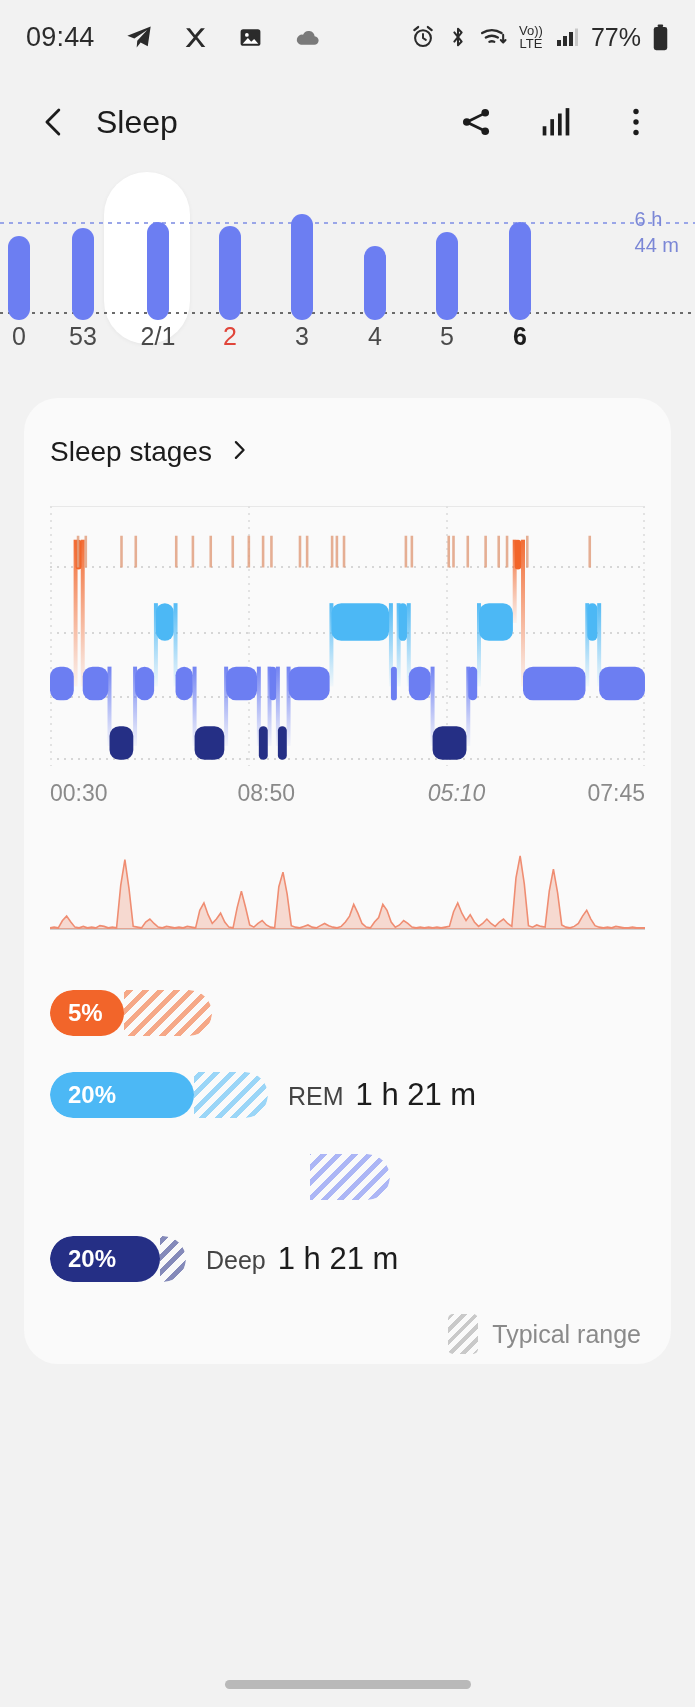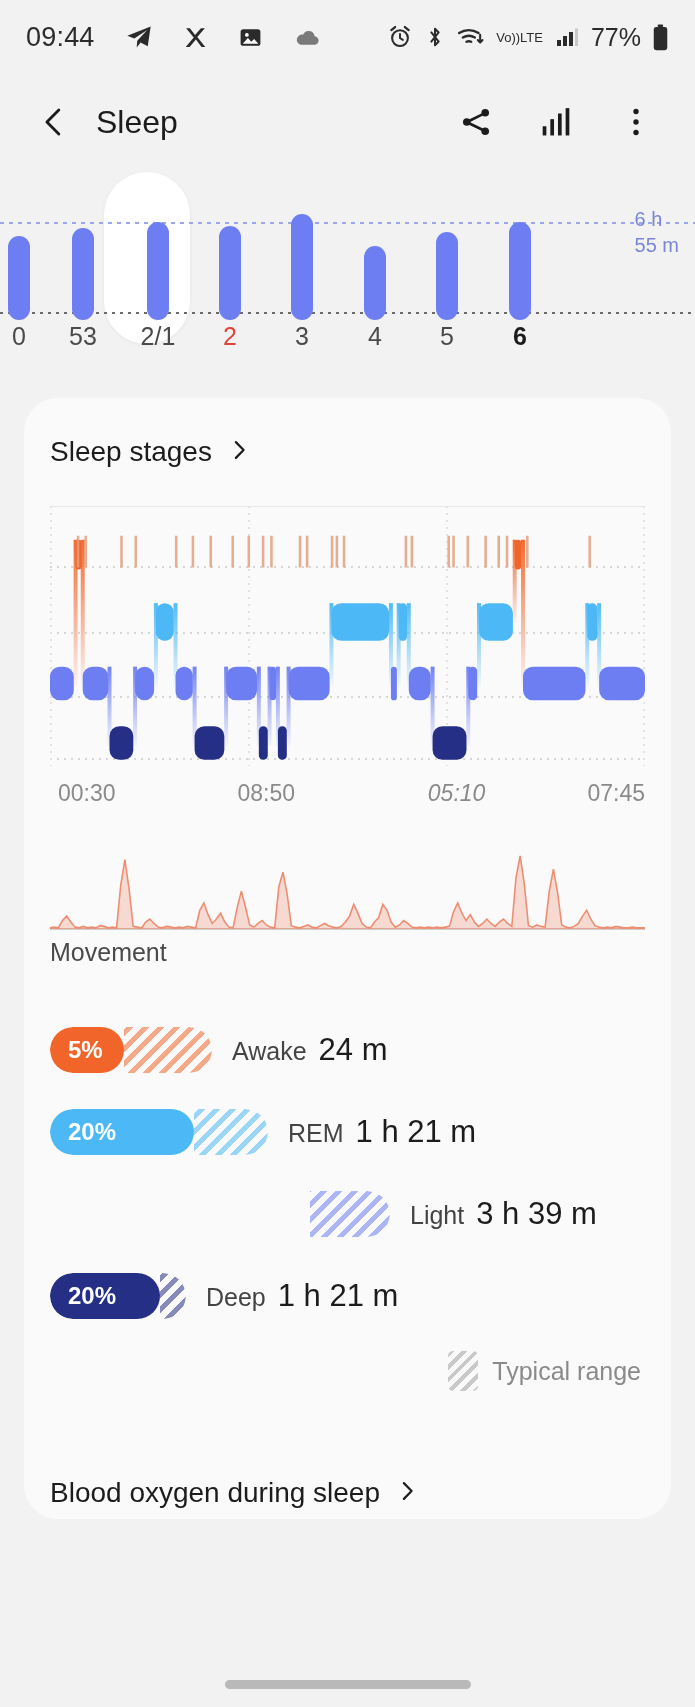--- a/index.html
+++ b/index.html
@@ -187,21 +187,21 @@
         </svg>
     </span>
     <span class="sb-ico">
       <svg width="28" height="26" viewBox="0 0 26 24">
         <path d="M2 8.3A17 17 0 0 1 20 8.3" stroke="#2b2b2b" stroke-width="2.2" fill="none" stroke-linecap="round"></path>
         <path d="M5.4 12.4A11.5 11.5 0 0 1 16.6 12.4" stroke="#2b2b2b" stroke-width="2.2" fill="none" stroke-linecap="round"></path>
         <path d="M8.8 16.4A6 6 0 0 1 13.2 16.4" stroke="#2b2b2b" stroke-width="2.2" fill="none" stroke-linecap="round"></path>
         <path d="M21.5 10v7M19.3 14.8l2.2 2.4 2.2-2.4" stroke="#2b2b2b" stroke-width="1.9" fill="none" stroke-linecap="round" stroke-linejoin="round"></path>
       </svg>
     </span>
-    <span class="sb-ico" style="display:flex;flex-direction:row;line-height:1;">
+    <span class="sb-ico" style="display:flex;flex-direction:column;line-height:1;">
       <span style="font-size:13px;color:#2b2b2b;">Vo))</span>
       <span style="font-size:13px;color:#2b2b2b;">LTE</span>
     </span>
     <span class="sb-ico">
       <svg width="26" height="24" viewBox="0 0 24 24">
         <rect x="2" y="15" width="4" height="6" fill="#2b2b2b"></rect>
         <rect x="8" y="11" width="4" height="10" fill="#2b2b2b"></rect>
         <rect x="14" y="7" width="4" height="14" fill="#2b2b2b"></rect>
         <rect x="20" y="3.5" width="3" height="17.5" fill="#c9c9c9"></rect>
       </svg>
@@ -249,21 +249,21 @@
     </div>
   </div>
 </div>
 
 <div class="weekchart">
   <div class="wk-sel-pill"></div>
   <div class="wk-goalline"></div>
   <div class="wk-baseline"></div>
   <div class="wk-goal-label">
     <div>6 h</div>
-    <div>55 m</div>
+    <div>44 m</div>
   </div>
   <div class="wk-bars" id="wk-bars">
       <div class="wk-bar" style="left: 8px; top: 52px; height: 84px;"></div>
       <div class="wk-bar" style="left: 72px; top: 44px; height: 92px;"></div>
       <div class="wk-bar" style="left: 147px; top: 38px; height: 98px;"></div>
       <div class="wk-bar" style="left: 219px; top: 42px; height: 94px;"></div>
       <div class="wk-bar" style="left: 291px; top: 30px; height: 106px;"></div>
       <div class="wk-bar" style="left: 364px; top: 62px; height: 74px;"></div>
       <div class="wk-bar" style="left: 436px; top: 48px; height: 88px;"></div>
       <div class="wk-bar" style="left: 509px; top: 38px; height: 98px;"></div>
@@ -392,90 +392,73 @@
         <rect x="420.0" y="30" width="2.6" height="32" fill="#e0a080" opacity="0.85"></rect>
         <rect x="438.0" y="30" width="2.6" height="32" fill="#e0a080" opacity="0.85"></rect>
         <rect x="451.2" y="30" width="2.6" height="32" fill="#e0a080" opacity="0.85"></rect>
         <rect x="459.6" y="30" width="2.6" height="32" fill="#e0a080" opacity="0.85"></rect>
         <rect x="480.0" y="30" width="2.6" height="32" fill="#e0a080" opacity="0.85"></rect>
         <rect x="543.0" y="30" width="2.6" height="32" fill="#e0a080" opacity="0.85"></rect>
       </svg>
   </div>
 
   <div class="time-axis">
-    <span class="time-lbl" style="left:8px;">00:30</span>
+    <span class="time-lbl" style="left:0;">00:30</span>
     <span class="time-lbl" style="left:31.5%;">08:50</span>
     <span class="time-lbl" style="left:63.5%;font-style:italic;">05:10</span>
     <span class="time-lbl" style="right:0;">07:45</span>
   </div>
 
   <div class="move-wrap">
     <div class="move-base"></div>
     <svg id="move-svg" viewBox="0 0 600 80" preserveAspectRatio="none" style="position:absolute;inset:0;">
         <path d="M0,80 L0.00,78.52 L4.20,77.78 L8.39,78.52 L12.59,71.12 L16.78,66.68 L20.98,72.60 L25.17,77.78 L29.37,78.52 L33.57,77.04 L37.76,78.52 L41.96,77.78 L46.15,78.52 L50.35,76.30 L54.55,77.04 L58.74,78.52 L62.94,77.78 L67.13,78.52 L71.33,35.60 L75.52,9.70 L79.72,39.30 L83.92,77.04 L88.11,77.78 L92.31,78.52 L96.50,72.60 L100.70,69.64 L104.90,74.08 L109.09,77.78 L113.29,78.52 L117.48,77.04 L121.68,77.78 L125.87,78.52 L130.07,77.78 L134.27,78.52 L138.46,77.04 L142.66,77.78 L146.85,78.52 L151.05,60.76 L155.24,53.36 L159.44,65.20 L163.64,74.08 L167.83,69.64 L172.03,63.72 L176.22,72.60 L180.42,77.78 L184.62,78.52 L188.81,57.80 L193.01,41.52 L197.20,57.80 L201.40,75.56 L205.59,77.78 L209.79,74.08 L213.99,71.12 L218.18,75.56 L222.38,77.78 L226.57,78.52 L230.77,37.08 L234.97,22.28 L239.16,44.48 L243.36,76.30 L247.55,77.78 L251.75,78.52 L255.94,77.04 L260.14,75.56 L264.34,77.78 L268.53,78.52 L272.73,76.30 L276.92,74.08 L281.12,76.30 L285.31,77.78 L289.51,78.52 L293.71,77.04 L297.90,72.60 L302.10,66.68 L306.29,54.84 L310.49,63.72 L314.69,74.08 L318.88,77.78 L323.08,78.52 L327.27,72.60 L331.47,68.16 L335.66,54.84 L339.86,60.76 L344.06,72.60 L348.25,77.78 L352.45,75.56 L356.64,71.12 L360.84,74.08 L365.03,77.78 L369.23,78.52 L373.43,77.78 L377.62,78.52 L381.82,77.78 L386.01,78.52 L390.21,77.78 L394.41,78.52 L398.60,77.78 L402.80,77.04 L406.99,62.24 L411.19,53.36 L415.38,63.72 L419.58,71.12 L423.78,65.20 L427.97,72.60 L432.17,77.04 L436.36,74.08 L440.56,69.64 L444.76,74.08 L448.95,77.04 L453.15,72.60 L457.34,69.64 L461.54,74.08 L465.73,77.04 L469.93,28.20 L474.13,6.00 L478.32,34.12 L482.52,76.30 L486.71,77.78 L490.91,75.56 L495.10,77.04 L499.30,77.78 L503.50,41.52 L507.69,19.32 L511.89,43.00 L516.08,75.56 L520.28,77.78 L524.48,78.52 L528.67,77.04 L532.87,74.08 L537.06,66.68 L541.26,60.76 L545.45,69.64 L549.65,76.30 L553.85,77.78 L558.04,78.52 L562.24,77.78 L566.43,78.52 L570.63,77.04 L574.83,77.78 L579.02,78.52 L583.22,78.52 L587.41,77.78 L591.61,78.52 L595.80,78.52 L600.00,78.52 L600,80 Z" fill="#ef8d72" fill-opacity="0.30" stroke="#ef8d72" stroke-width="1.6"></path>
       </svg>
   </div>
-  <div class="move-label">Movement</div>
 
   <div class="stages" id="stage-rows">
       <div class="stage-row">
         <div class="stage-bar" style="width: 162px;">
           <div class="stage-hatch" style="left: 74px; width: 88px; background: repeating-linear-gradient(-45deg, rgb(242, 101, 42) 0px, rgb(242, 101, 42) 5px, rgba(255, 255, 255, 0) 5px, rgba(255, 255, 255, 0) 11px); opacity: 0.55;"></div>
           <div class="stage-fill" style="width: 74px; background: rgb(242, 101, 42);">
             <span class="stage-pct">5%</span>
           </div>
         </div>
-        <div class="stage-text">
-          <span class="stage-name">Awake</span>
-          <span class="stage-dur">24 m</span>
-        </div>
       </div>
       <div class="stage-row">
         <div class="stage-bar" style="width: 218px;">
           <div class="stage-hatch" style="left: 144px; width: 74px; background: repeating-linear-gradient(-45deg, rgb(76, 184, 245) 0px, rgb(76, 184, 245) 5px, rgba(255, 255, 255, 0) 5px, rgba(255, 255, 255, 0) 11px); opacity: 0.55;"></div>
           <div class="stage-fill" style="width: 144px; background: rgb(76, 184, 245);">
             <span class="stage-pct">20%</span>
           </div>
         </div>
         <div class="stage-text">
           <span class="stage-name">REM</span>
           <span class="stage-dur">1 h 21 m</span>
         </div>
       </div>
       <div class="stage-row">
         <div class="stage-bar" style="width: 340px;">
           <div class="stage-hatch" style="left: 260px; width: 80px; background: repeating-linear-gradient(-45deg, rgb(108, 126, 242) 0px, rgb(108, 126, 242) 5px, rgba(255, 255, 255, 0) 5px, rgba(255, 255, 255, 0) 11px); opacity: 0.55;"></div>
         </div>
-        <div class="stage-text">
-          <span class="stage-name">Light</span>
-          <span class="stage-dur">3 h 39 m</span>
-        </div>
       </div>
       <div class="stage-row">
         <div class="stage-bar" style="width: 136px;">
           <div class="stage-hatch" style="left: 110px; width: 26px; background: repeating-linear-gradient(-45deg, rgb(37, 47, 133) 0px, rgb(37, 47, 133) 5px, rgba(255, 255, 255, 0) 5px, rgba(255, 255, 255, 0) 11px); opacity: 0.55;"></div>
           <div class="stage-fill" style="width: 110px; background: rgb(37, 47, 133);">
             <span class="stage-pct">20%</span>
           </div>
         </div>
         <div class="stage-text">
           <span class="stage-name">Deep</span>
           <span class="stage-dur">1 h 21 m</span>
         </div>
       </div>
     </div>
 
   <div class="typical">
     <span class="typ-swatch" id="typ-swatch" style="background: repeating-linear-gradient(-45deg, rgb(201, 201, 201) 0px, rgb(201, 201, 201) 4px, rgba(255, 255, 255, 0) 4px, rgba(255, 255, 255, 0) 9px);"></span>
     <span class="typ-label">Typical range</span>
   </div>
 
-  <div class="bo-head">
-    <span class="bo-title">Blood oxygen during sleep</span>
-    <span>
-      <svg width="22" height="22" viewBox="0 0 24 24">
-          <path d="M8.6 3.4L17 12l-8.4 8.6" stroke="#1c1c1c" stroke-width="2.4" fill="none" stroke-linecap="round" stroke-linejoin="round"></path>
-        </svg>
-    </span>
-  </div>
 </div>
 
 <div class="navbar-handle"></div>
 
 </body></html>

